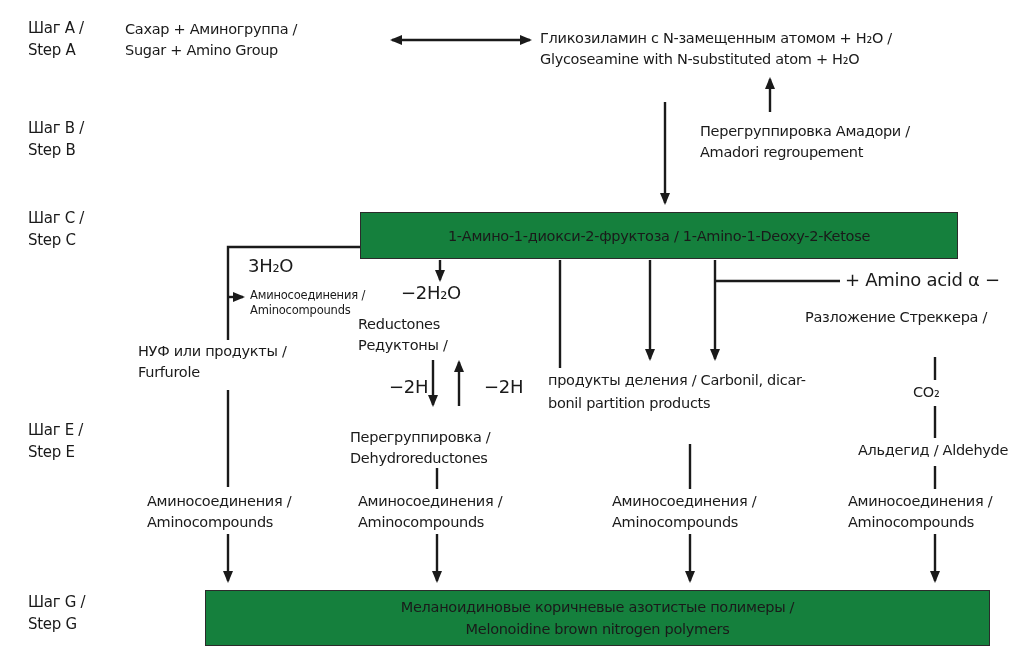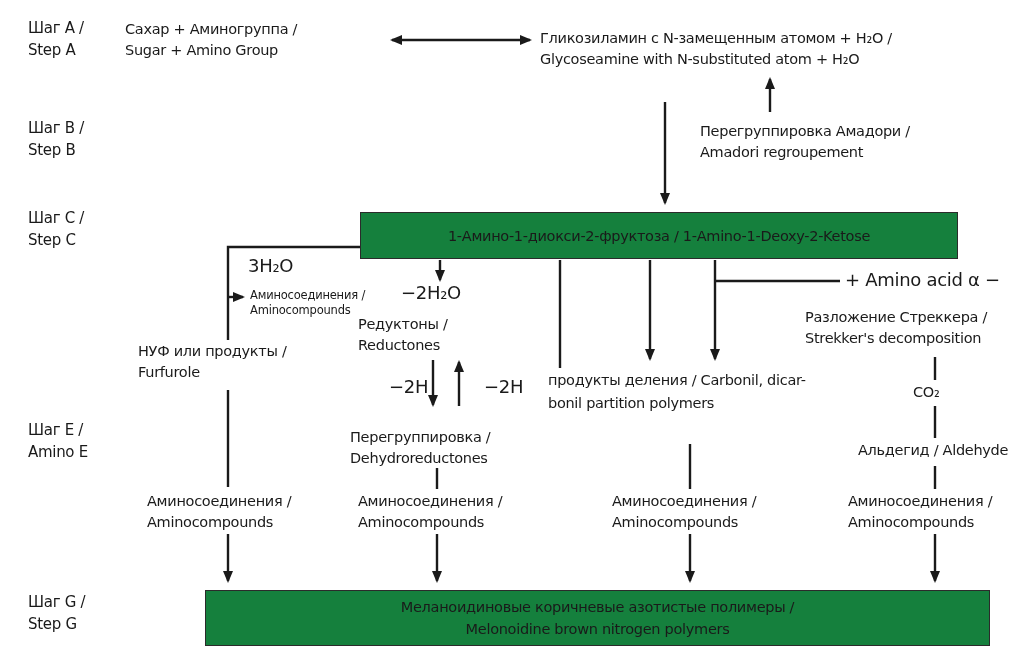--- a/index.html
+++ b/index.html
@@ -57,21 +57,21 @@
   <div class="step" style="top:117px">
     <div>Шаг B /</div>
     <div>Step B</div>
   </div>
   <div class="step" style="top:207px">
     <div>Шаг C /</div>
     <div>Step C</div>
   </div>
   <div class="step" style="top:419px">
     <div>Шаг E /</div>
-    <div>Amino E</div>
+    <div>Step E</div>
   </div>
   <div class="step" style="top:591px">
     <div>Шаг G /</div>
     <div>Step G</div>
   </div>
 
   <div class="node" style="left:125px;top:19px;width:260px">
     <div>Сахар + Аминогруппа /</div>
     <div>Sugar + Amino Group</div>
   </div>
@@ -99,36 +99,35 @@
     <div>Аминосоединения /</div>
     <div>Aminocompounds</div>
   </div>
 
   <div class="node" style="left:138px;top:341px;width:190px">
     <div>НУФ или продукты /</div>
     <div>Furfurole</div>
   </div>
 
   <div class="node" style="left:358px;top:314px;width:160px">
+    <div>Reductones</div>
     <div>Редуктоны /</div>
-    <div>Reductones</div>
   </div>
   <div class="node" style="left:350px;top:427px;width:190px">
     <div>Перегруппировка /</div>
     <div>Dehydroreductones</div>
   </div>
 
   <div class="node" style="left:548px;top:369px;width:315px;line-height:23px">
     <div>продукты деления / Carbonil, dicar-</div>
-    <div>bonil partition polymers</div>
+    <div>bonil partition products</div>
   </div>
 
   <div class="node" style="left:805px;top:307px;width:215px">
     <div>Разложение Стреккера /</div>
-    <div>Strekker's decomposition</div>
   </div>
   <div class="node" style="left:913px;top:382px;width:45px">
     <div>CO₂</div>
   </div>
   <div class="node" style="left:858px;top:440px;width:155px">
     <div>Альдегид / Aldehyde</div>
   </div>
 
   <div class="node" style="left:147px;top:491px;width:170px">
     <div>Аминосоединения /</div>

